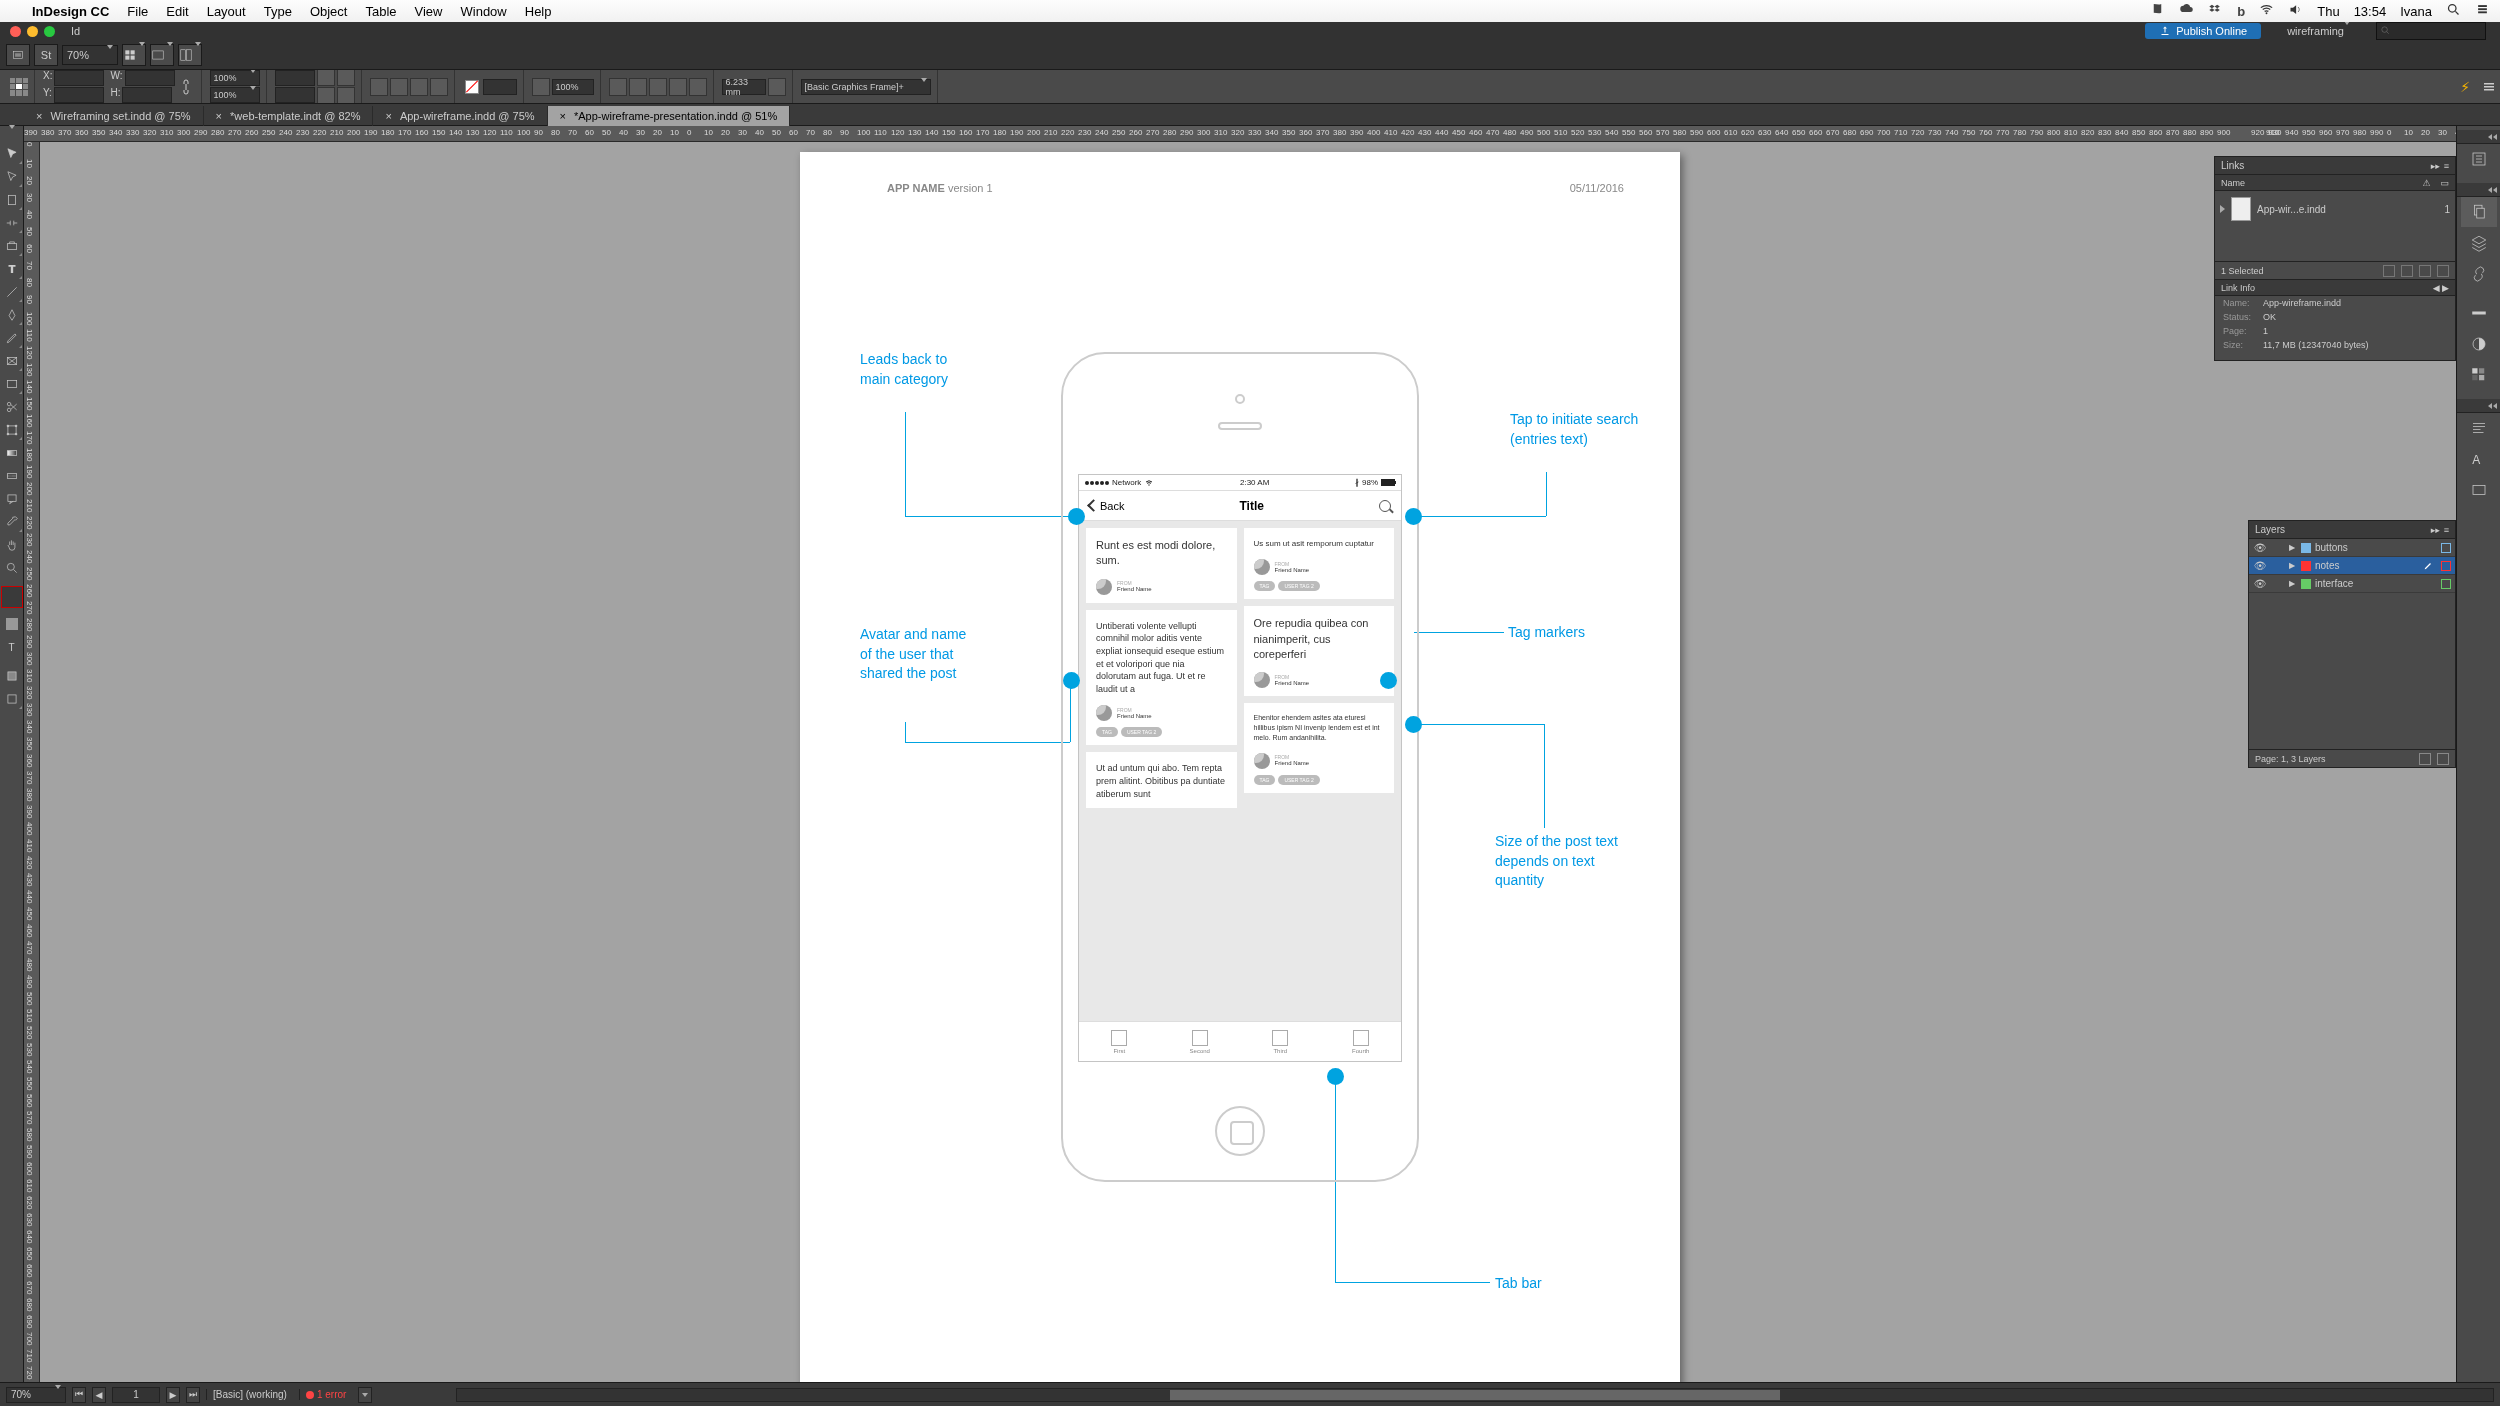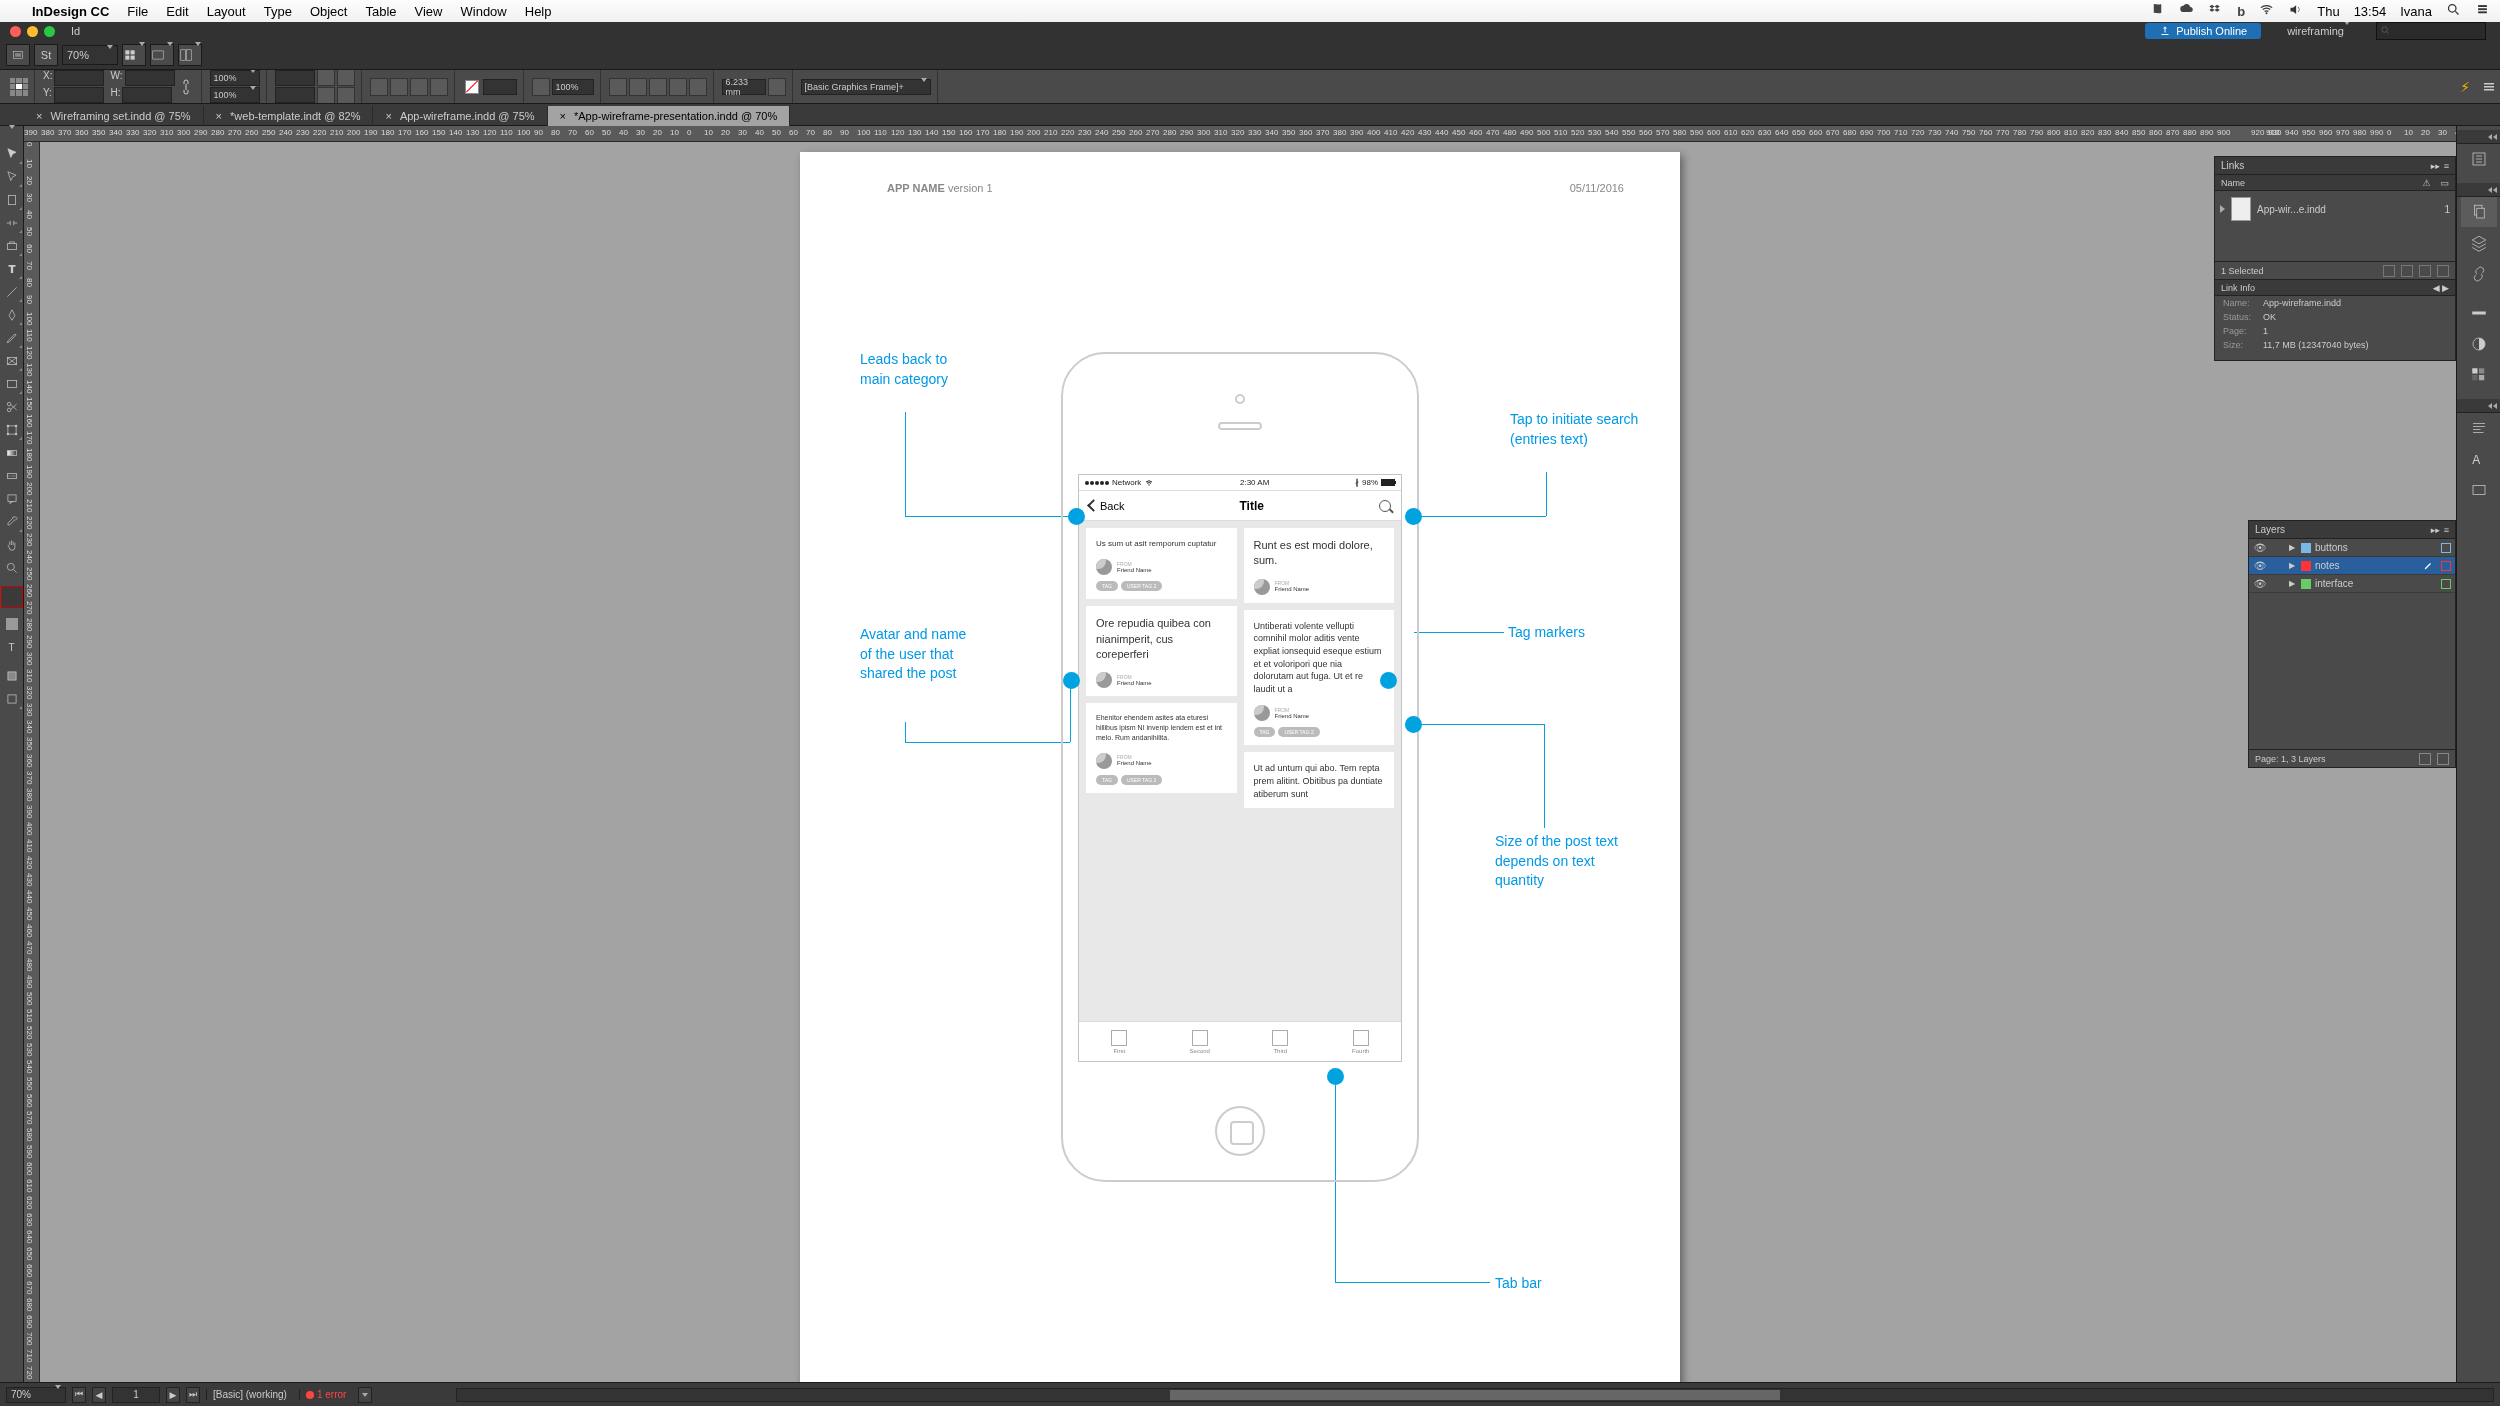--- a/index.html
+++ b/index.html
@@ -384,21 +384,21 @@
   <div class="doctab">
       <span class="x">×</span>
       <span>*web-template.indt @ 82%</span>
     </div>
   <div class="doctab">
       <span class="x">×</span>
       <span>App-wireframe.indd @ 75%</span>
     </div>
   <div class="doctab active">
       <span class="x">×</span>
-      <span>*App-wireframe-presentation.indd @ 70%</span>
+      <span>*App-wireframe-presentation.indd @ 51%</span>
     </div>
 </div>
 
 <div class="toolbox">
   <div class="tool noflag" style="height:12px;">
       <span class="dn-arrow" style="border-top-color:#888;"></span>
     </div>
   <div class="tool">
       <svg viewBox="0 0 24 24">
         <path d="M5 3l5 15 3-6 6-3z" fill="#ccc"></path>
@@ -821,20 +821,49 @@
           <div class="navbar">
             <span class="back">
                 <span>Back</span>
               </span>
             <span class="ttl">Title</span>
             <span class="mag"></span>
           </div>
           <div class="feed">
             <div class="col">
               <div class="card">
+                <div class="txt" style="font-size:11px;">Runt es est modi dolore, sum.</div>
+                <div class="from">
+                    <div class="av"></div>
+                    <div class="fmeta">
+                      <div class="lbl">FROM</div>
+                      <div>Friend Name</div>
+                    </div>
+                  </div>
+              </div>
+              <div class="card">
+                <div class="txt">Untiberati volente vellupti comnihil molor aditis vente expliat ionsequid eseque estium et et voloripori que nia dolorutam aut fuga. Ut et re laudit ut a</div>
+                <div class="from">
+                    <div class="av"></div>
+                    <div class="fmeta">
+                      <div class="lbl">FROM</div>
+                      <div>Friend Name</div>
+                    </div>
+                  </div>
+                <div class="tags">
+                    <span class="tag">TAG</span>
+                    <span class="tag">USER TAG 2</span>
+                  </div>
+              </div>
+              <div class="card">
+                <div class="txt">Ut ad untum qui abo. Tem repta prem alitint. Obitibus pa duntiate atiberum sunt</div>
+              </div>
+            </div>
+            <div class="col">
+              <div class="card">
                 <div class="txt" style="font-size:8px;">Us sum ut asit remporum cuptatur</div>
                 <div class="from">
                     <div class="av"></div>
                     <div class="fmeta">
                       <div class="lbl">FROM</div>
                       <div>Friend Name</div>
                     </div>
                   </div>
                 <div class="tags">
                     <span class="tag">TAG</span>
@@ -859,49 +888,20 @@
                       <div class="lbl">FROM</div>
                       <div>Friend Name</div>
                     </div>
                   </div>
                 <div class="tags">
                     <span class="tag">TAG</span>
                     <span class="tag">USER TAG 2</span>
                   </div>
               </div>
             </div>
-            <div class="col">
-              <div class="card">
-                <div class="txt" style="font-size:11px;">Runt es est modi dolore, sum.</div>
-                <div class="from">
-                    <div class="av"></div>
-                    <div class="fmeta">
-                      <div class="lbl">FROM</div>
-                      <div>Friend Name</div>
-                    </div>
-                  </div>
-              </div>
-              <div class="card">
-                <div class="txt">Untiberati volente vellupti comnihil molor aditis vente expliat ionsequid eseque estium et et voloripori que nia dolorutam aut fuga. Ut et re laudit ut a</div>
-                <div class="from">
-                    <div class="av"></div>
-                    <div class="fmeta">
-                      <div class="lbl">FROM</div>
-                      <div>Friend Name</div>
-                    </div>
-                  </div>
-                <div class="tags">
-                    <span class="tag">TAG</span>
-                    <span class="tag">USER TAG 2</span>
-                  </div>
-              </div>
-              <div class="card">
-                <div class="txt">Ut ad untum qui abo. Tem repta prem alitint. Obitibus pa duntiate atiberum sunt</div>
-              </div>
-            </div>
           </div>
           <div class="tabbar">
             <div class="titem">
                 <div class="box"></div>
                 <span>First</span>
               </div>
             <div class="titem">
                 <div class="box"></div>
                 <span>Second</span>
               </div>

